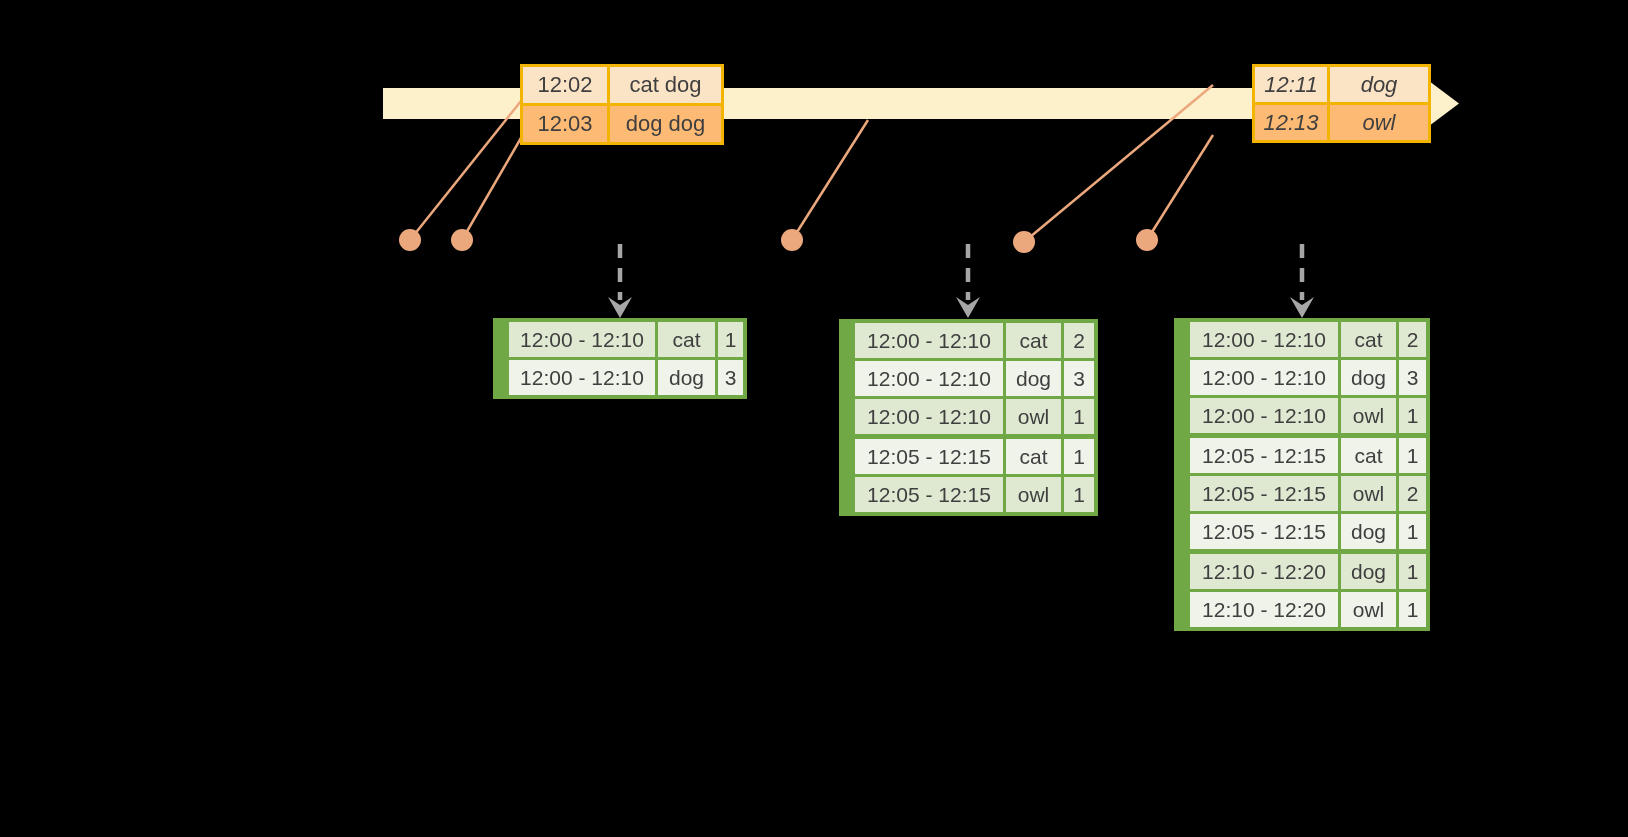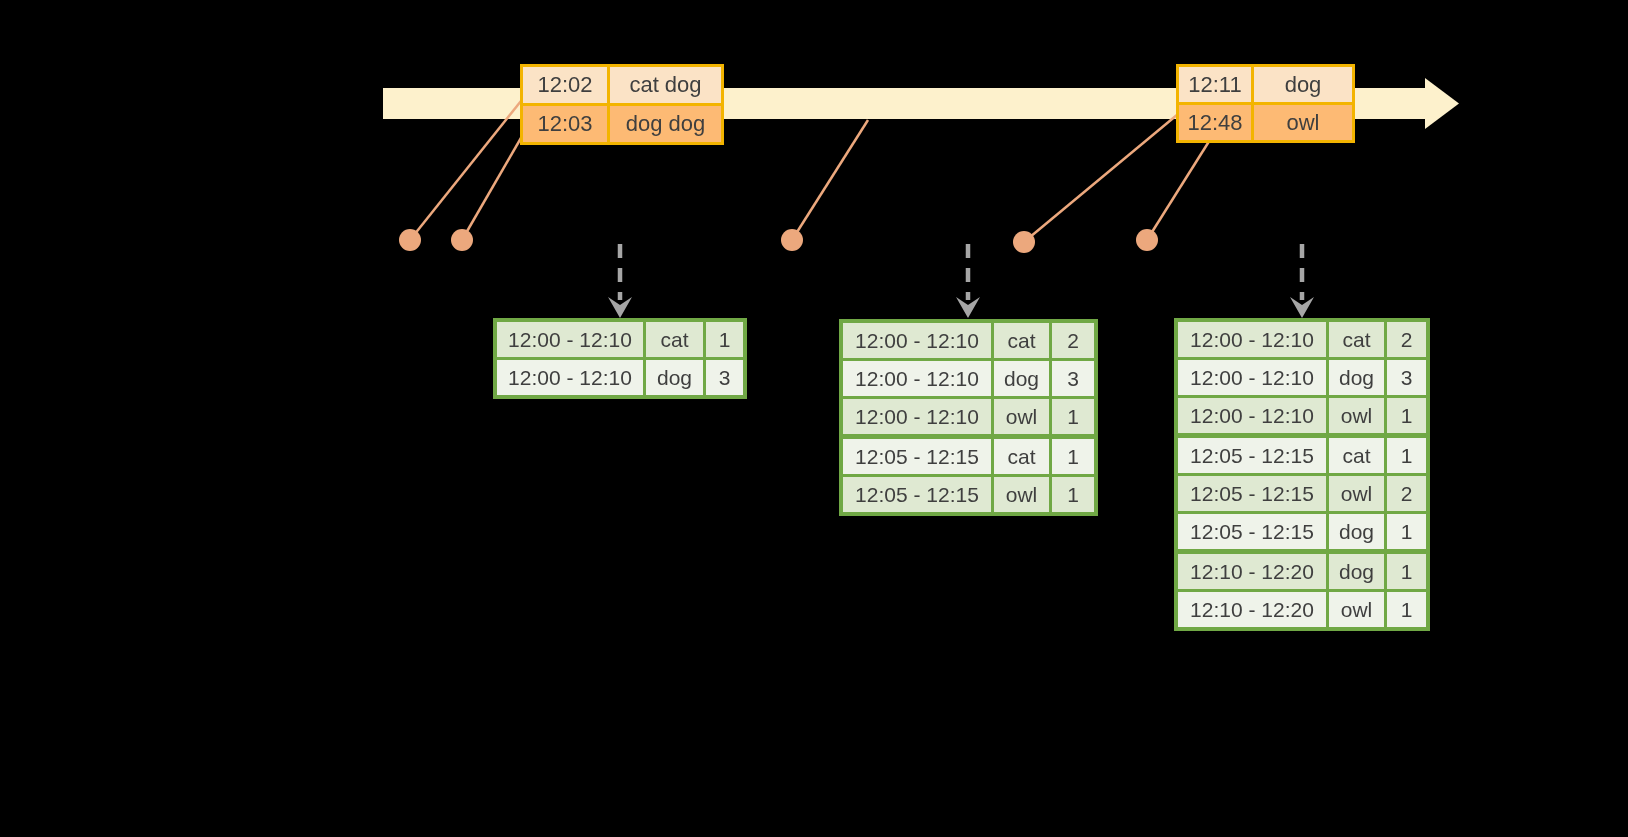--- a/index.html
+++ b/index.html
@@ -18,26 +18,26 @@
     background:#F3B400;border:3px solid #F3B400;
   }
   .etable .cell{
     display:flex;align-items:center;justify-content:center;
     color:#3F3F3F;font-size:22px;line-height:1;
   }
   .e-dark{background:#FBE3C6;}
   .e-light{background:#fdba74;}
   #etable1{left:520px;top:64px;width:204px;grid-template-columns:84px 1fr;grid-auto-rows:36px;}
   #etable2{left:866px;top:83px;width:203px;grid-template-columns:83px 1fr;grid-auto-rows:33px;}
-  #etable3{left:1176px;top:64px;width:179px;grid-template-columns:72px 1fr;grid-auto-rows:35px;}
+  #etable3{left:1252px;top:64px;width:179px;grid-template-columns:72px 1fr;grid-auto-rows:35px;font-style:italic;}
 
   
   .gtable{
     position:absolute;display:flex;flex-direction:column;gap:3px;z-index:2;
-    background:#70A845;border:4px solid #70A845;
+    background:#70A845;border:4px solid #70A845;padding-left:12px;
   }
   .grow{display:grid;gap:3px;height:35px;flex:0 0 35px;}
   .grow.group-start{margin-top:2px;}
   .gtable .cell{
     display:flex;align-items:center;justify-content:center;
     color:#3F3F3F;font-size:21px;line-height:1;
   }
   .g-dark{background:#DFE9D2;}
   .g-light{background:#EFF3EA;}
   #gtable1{left:493px;top:318px;width:254px;}
@@ -83,21 +83,21 @@
     <div class="cell e-dark">12:02</div>
     <div class="cell e-dark">cat dog</div>
     <div class="cell e-light">12:03</div>
     <div class="cell e-light">dog dog</div>
   </div>
 
 
   <div class="etable" id="etable3">
     <div class="cell e-dark">12:11</div>
     <div class="cell e-dark">dog</div>
-    <div class="cell e-light">12:48</div>
+    <div class="cell e-light">12:13</div>
     <div class="cell e-light">owl</div>
   </div>
 
   <div class="gtable" id="gtable1">
     <div class="grow">
       <div class="cell g-dark">12:00 - 12:10</div>
       <div class="cell g-dark">cat</div>
       <div class="cell g-dark">1</div>
     </div>
     <div class="grow">

